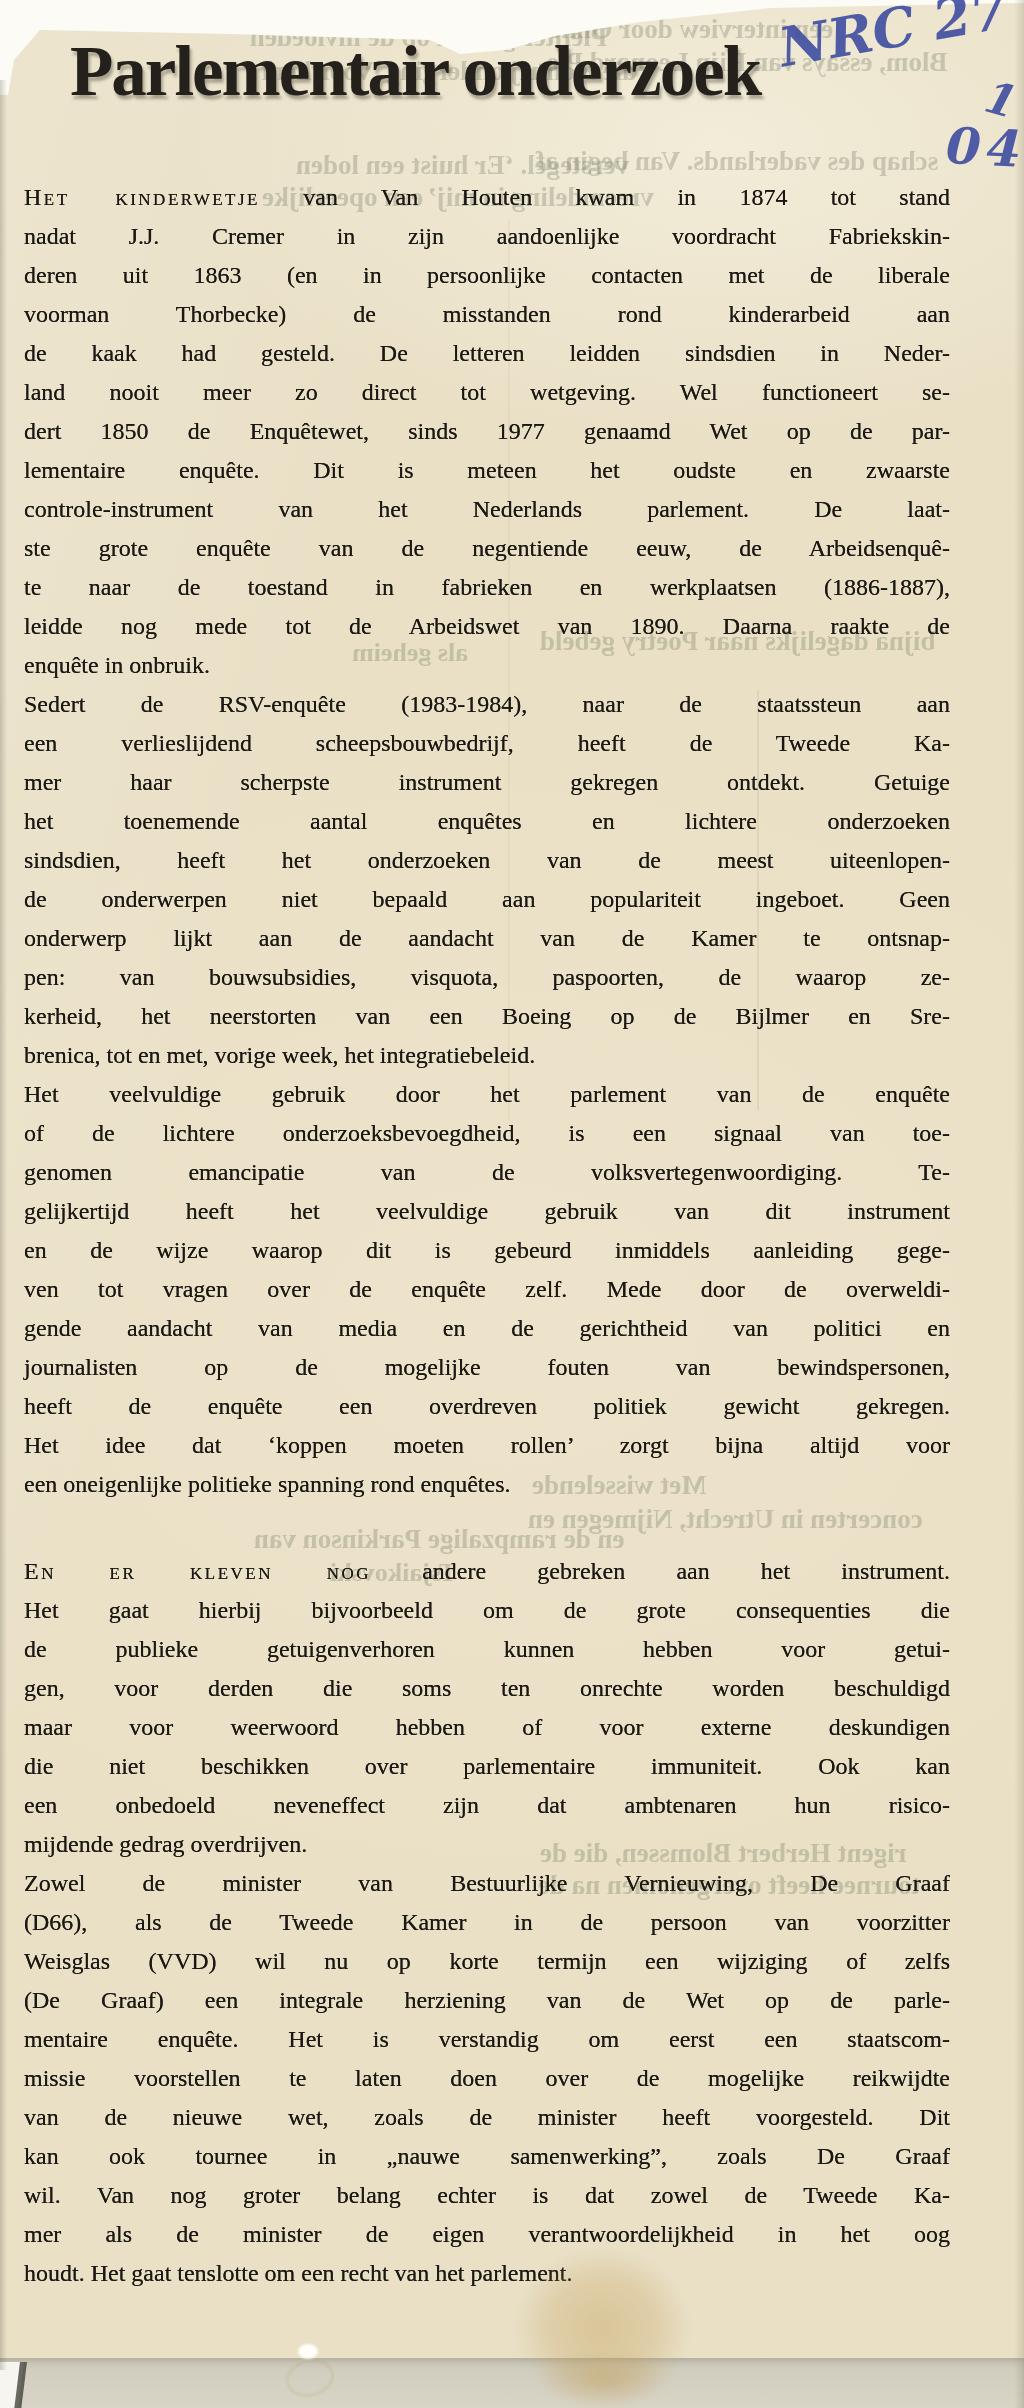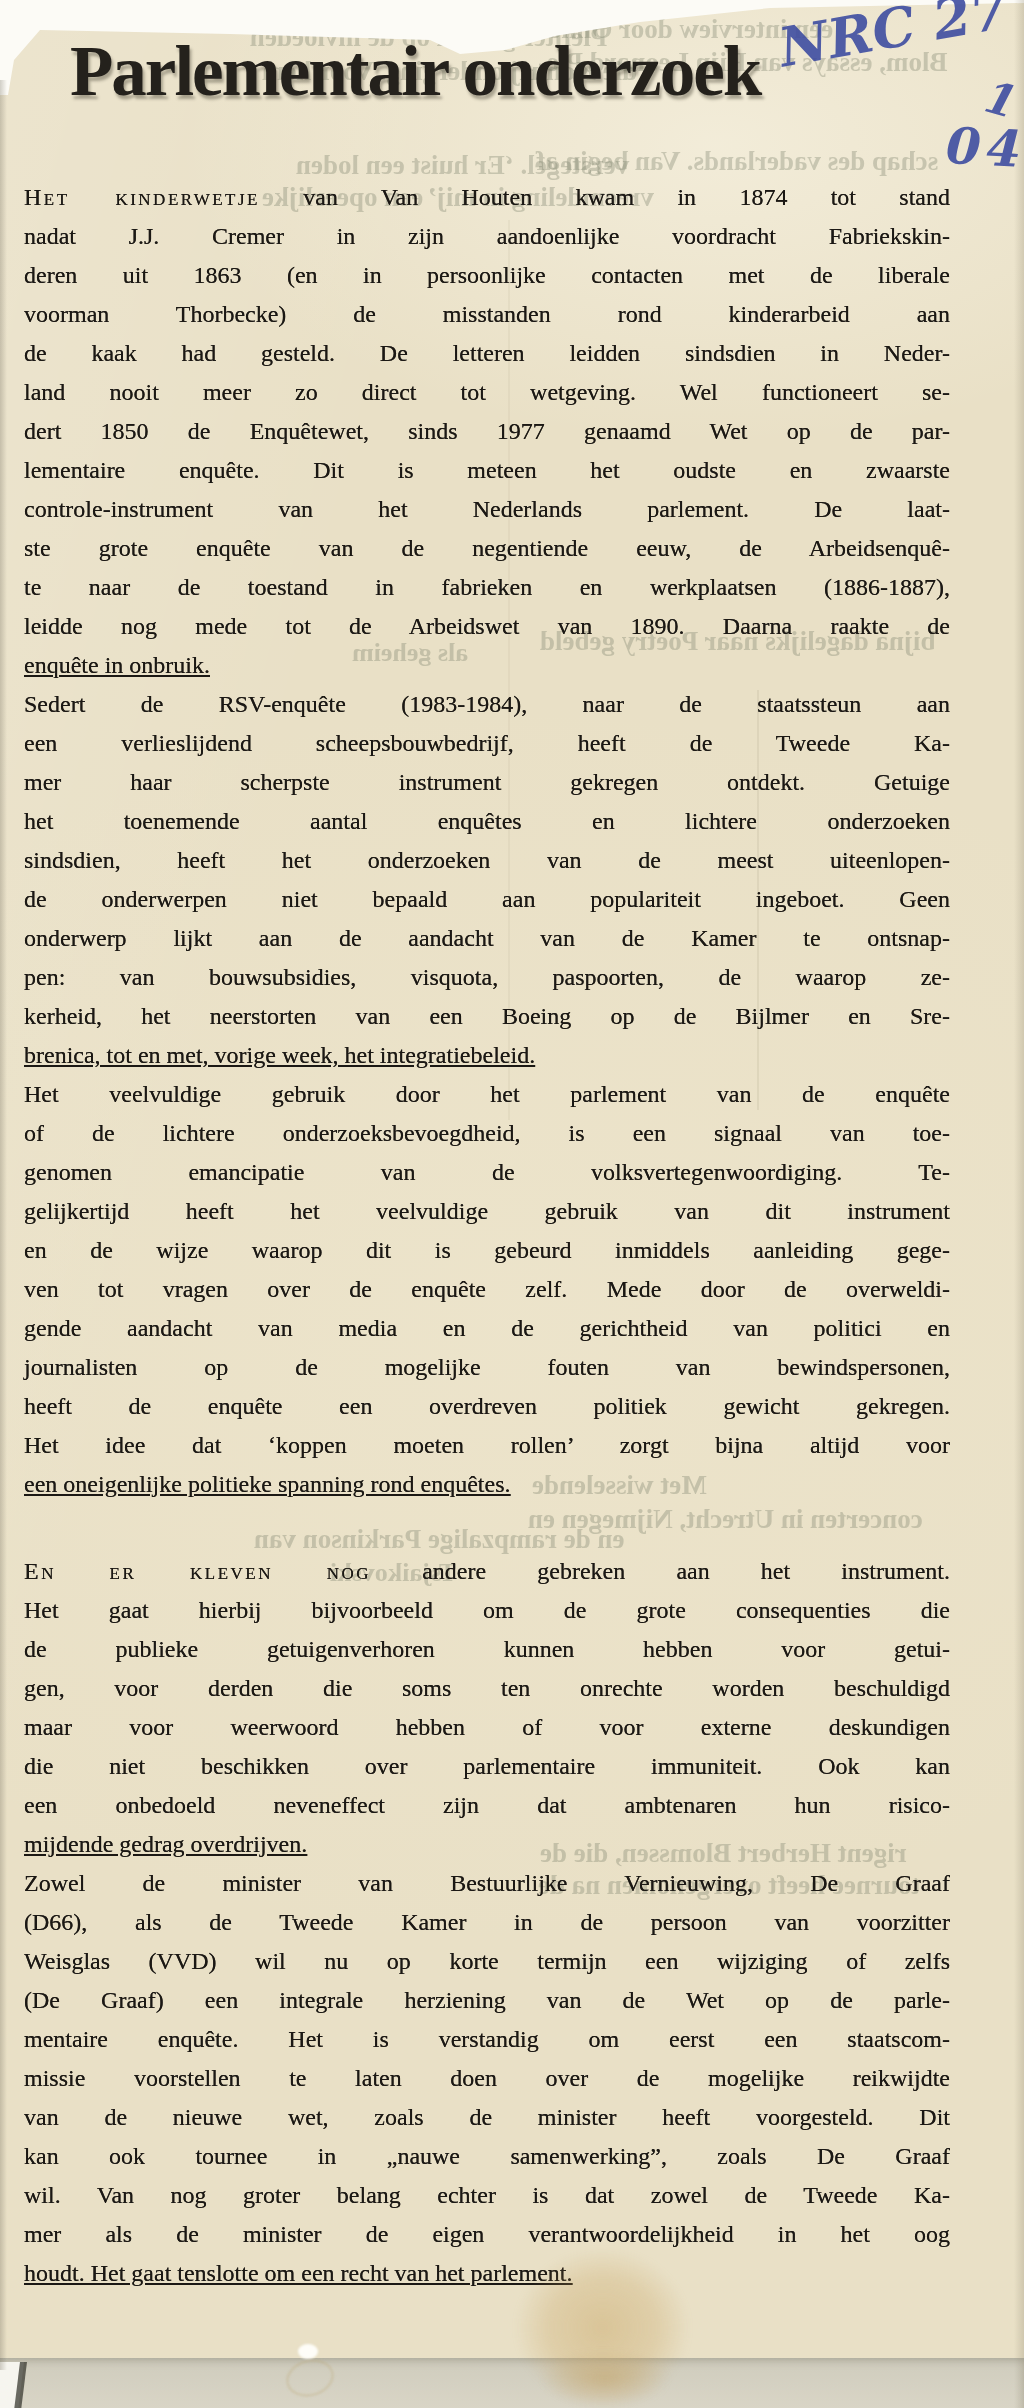--- a/index.html
+++ b/index.html
@@ -58,21 +58,21 @@
   .n0{left:778px;top:-4px;font-size:54px;transform:rotate(-10deg);}
   .n1{left:986px;top:74px;font-size:44px;transform:rotate(16deg);}
   .n2{left:946px;top:118px;font-size:50px;transform:rotate(3deg);letter-spacing:6px;}
   
   .article{position:absolute;left:24px;top:178px;width:926px;color:#1b1814;
     font-size:24px;}
   .para{margin:0;}
   .para.gap{margin-top:48px;}
   .line{height:39px;line-height:39px;text-align:justify;text-align-last:justify;
     text-shadow:0 0 .6px rgba(27,24,20,.85);}
-  .line.end{text-align-last:left;text-decoration:underline;}
+  .line.end{text-align-last:left;}
   .line .i{}
   .line .sc{font-variant:small-caps;letter-spacing:2.5px;}
 </style>
 </head>
 <body>
 
 <div class="page">
 
   <div class="ghost-layer">
       <div class="ghost g0">Pleijter gaat in op de invloeden</div>

